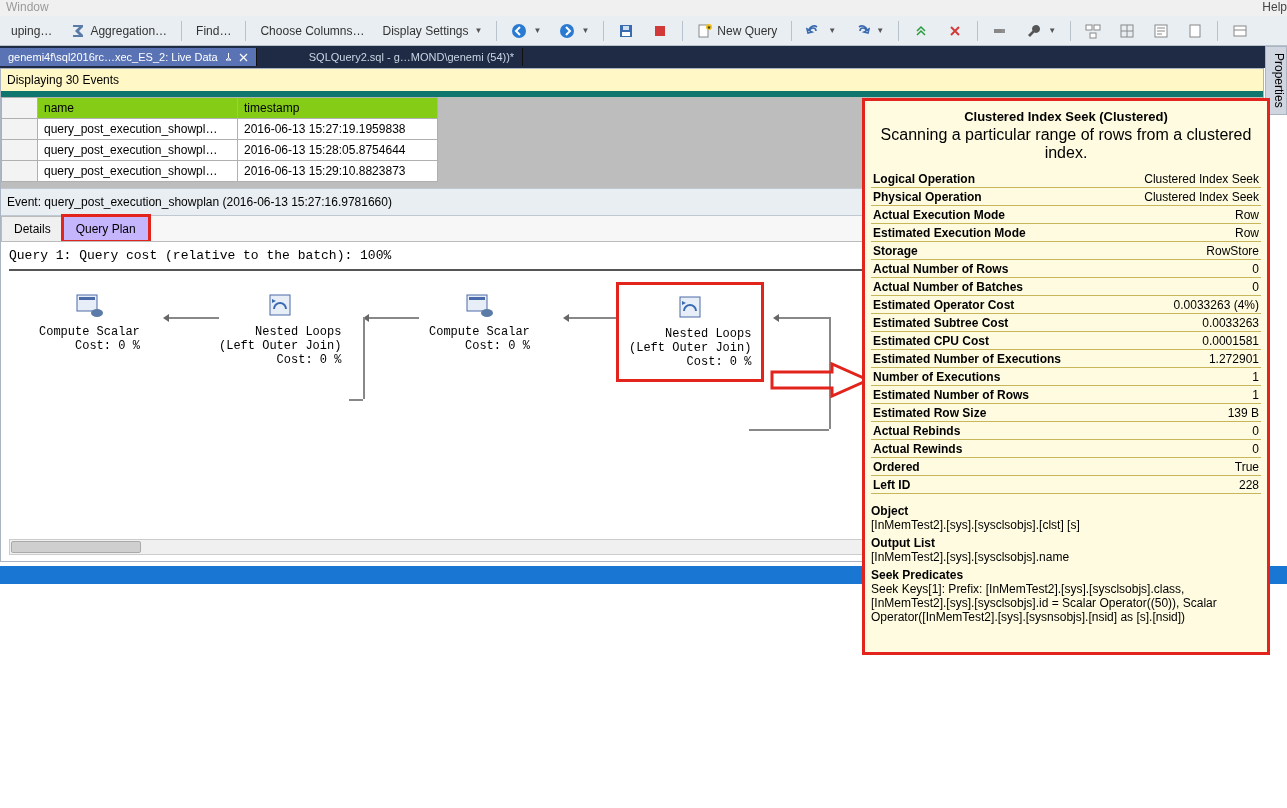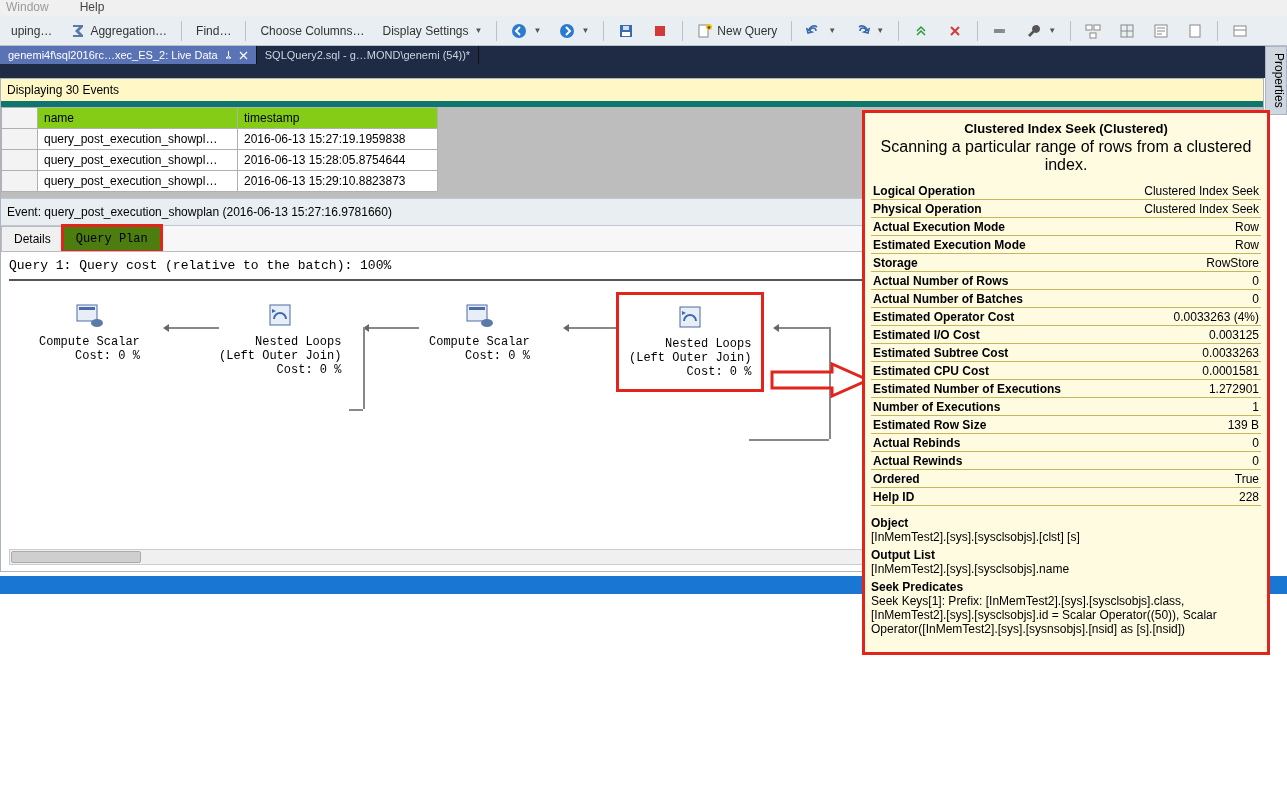--- a/index.html
+++ b/index.html
@@ -1,35 +1,35 @@
 <!DOCTYPE html>
 <html><head>
 <meta charset="utf-8">
 <style>
   * { box-sizing: border-box; margin: 0; padding: 0; }
   html, body { width: 1287px; height: 808px; font-family: "Segoe UI", Tahoma, sans-serif; font-size: 12px; background: #fff; color: #000; overflow: hidden; }
   .app { width: 1287px; height: 808px; position: relative; }
 
   
-  .menubar { height: 16px; padding-left: 6px; color: #444; background: #f0f0f0; display: flex; gap: 31px; }
+  .menubar { height: 16px; padding-left: 6px; color: #444; background: #f0f0f0; display: flex; gap: 31px; justify-content: space-between; }
   .menubar span:first-child { opacity: 0.5; }
 
   
   .toolbar {
     height: 30px; background: #e9eef2; border-bottom: 1px solid #b8c2cc;
     display: flex; align-items: center; gap: 4px; padding: 0 4px; color: #333;
   }
   .tbtn { padding: 2px 6px; border: 1px solid transparent; border-radius: 2px; font-size: 12px; display: flex; align-items: center; gap: 4px; cursor: default; }
   .sep { width: 1px; height: 20px; background: #b8c2cc; margin: 0 3px; }
   .dd { font-size: 8px; color: #555; margin-left: 2px; }
   .ico { display: inline-block; width: 16px; height: 16px; }
 
   
   .doctabs {
-    height: 32px; background: #1f2b44; color: #c9d6e6; display: flex; align-items: flex-start; font-size: 11px;
+    height: 22px; background: #1f2b44; color: #c9d6e6; display: flex; align-items: center; font-size: 11px; gap: 44px;
   }
   .dtab { padding: 3px 8px; display: flex; align-items: center; gap: 6px; border-right: 1px solid #111; }
   .dtab.active { background: #5a73b4; color: #fff; }
   .pin, .close { width: 9px; height: 9px; display: inline-block; }
   .doctabs .dd-right { margin-left: auto; padding: 3px 4px 0 4px; font-size: 10px; color:#c9d6e6; }
 
   
   .prop-tab {
     position: absolute; right: 0; top: 46px; width: 22px; background: #cfd6e0;
     writing-mode: vertical-rl; text-align: center; padding: 6px 0; font-size: 12px;
@@ -52,21 +52,21 @@
   }
   table.grid th { background: #84cc16; font-weight: normal; }
   .rownum { width: 36px; background: #f3f3f3 !important; }
 
   
   .event-info { background: #e9eef2; padding: 6px 6px; border-top: 1px solid #c0c8d2; border-bottom: 1px solid #c0c8d2; font-size: 12px; }
 
   
   .inner-tabs { background: #f7f7f7; padding: 0; display: flex; }
   .inner-tab { padding: 5px 12px; border: 1px solid #bbb; border-bottom: none; background: #f0f0f0; margin-right: -1px; font-size: 12px; }
-  .inner-tab.active { background: #4d7c0f; font-family: Liberation Mono, monospace; }
+  .inner-tab.active { background: #c4b5fd; }
   .inner-tab.highlight { outline: 3px solid #e2241c; outline-offset: -1px; }
 
   
   .plan { border-top: 1px solid #bbb; background: #fff; padding: 4px 8px 0 8px; position: relative; height: 320px; overflow: hidden; }
   .plan-label { font-family: "Courier New", monospace; font-size: 13px; padding: 2px 0 6px 0; border-bottom: 2px solid #555; margin-bottom: 18px; }
   .nodes { position: relative; height: 200px; }
   .node { position: absolute; text-align: right; font-family: "Courier New", monospace; font-size: 12px; }
   .node .ico32 { width: 32px; height: 32px; margin: 0 auto 4px; }
   .connector { position: absolute; height: 2px; background: #888; }
   .connector .arrowhead { position:absolute; left:-6px; top:-3px; width:0;height:0; border-top:4px solid transparent; border-bottom:4px solid transparent; border-right:6px solid #666; }
@@ -74,23 +74,23 @@
   .hscroll { position: absolute; left: 8px; right: 8px; bottom: 6px; height: 16px; background: #f0f0f0; border: 1px solid #ccc; }
   .hscroll .thumb { position:absolute; left:1px; top:1px; height:12px; width:130px; background:#cfcfcf; border:1px solid #aaa; border-radius:2px; }
 
   .blue-bar { height: 18px; background: #1976d2; margin-top: 4px; }
 
   
   .big-arrow { position: absolute; left: 770px; top: 362px; width: 100px; height: 36px; z-index: 5; }
 
   
   .popup {
-    position: absolute; left: 862px; top: 110px; width: 408px;
+    position: absolute; left: 862px; top: 98px; width: 408px;
     background: #fffbe0; border: 3px solid #e2241c; z-index: 6;
-    font-size: 12px; padding: 4px 6px 12px 6px;
+    font-size: 12px; padding: 4px 6px 24px 6px;
   }
   .popup h1 { text-align: center; font-weight: bold; font-size: 13px; margin: 4px 0 2px; }
   .popup .sub { text-align: center; font-size: 16px; margin-bottom: 8px; }
   .popup table { width: 100%; border-collapse: collapse; }
   .popup td { border-bottom: 1px solid #c8b65a; padding: 1.5px 2px; font-size: 12px; vertical-align: top; }
   .popup td:first-child { font-weight: bold; }
   .popup td:last-child { text-align: right; font-weight: normal; }
   .popup .section { margin-top: 10px; }
   .popup .section .lbl { font-weight: bold; display:block; }
   .popup .section .val { display:block; margin-bottom: 4px; overflow-wrap: anywhere; }
@@ -449,57 +449,57 @@
           </tr>
           <tr>
             <td>Actual Number of Batches</td>
             <td>0</td>
           </tr>
           <tr>
             <td>Estimated Operator Cost</td>
             <td>0.0033263 (4%)</td>
           </tr>
           <tr>
-            <td>Estimated I/O Cost</td>
-            <td>0.003125</td>
-          </tr>
-          <tr>
             <td>Estimated Subtree Cost</td>
             <td>0.0033263</td>
           </tr>
           <tr>
             <td>Estimated CPU Cost</td>
             <td>0.0001581</td>
           </tr>
           <tr>
             <td>Estimated Number of Executions</td>
             <td>1.272901</td>
           </tr>
           <tr>
             <td>Number of Executions</td>
             <td>1</td>
           </tr>
           <tr>
+            <td>Estimated Number of Rows</td>
+            <td>1</td>
+          </tr>
+          <tr>
             <td>Estimated Row Size</td>
             <td>139 B</td>
           </tr>
           <tr>
             <td>Actual Rebinds</td>
             <td>0</td>
           </tr>
           <tr>
             <td>Actual Rewinds</td>
             <td>0</td>
           </tr>
           <tr>
             <td>Ordered</td>
             <td>True</td>
           </tr>
           <tr>
-            <td>Help ID</td>
+            <td>Left ID</td>
             <td>228</td>
           </tr>
         </tbody>
     </table>
     <div class="section">
       <span class="lbl">Object</span>
       <span class="val">[InMemTest2].[sys].[sysclsobjs].[clst] [s]</span>
       <span class="lbl">Output List</span>
       <span class="val">[InMemTest2].[sys].[sysclsobjs].name</span>
       <span class="lbl">Seek Predicates</span>

